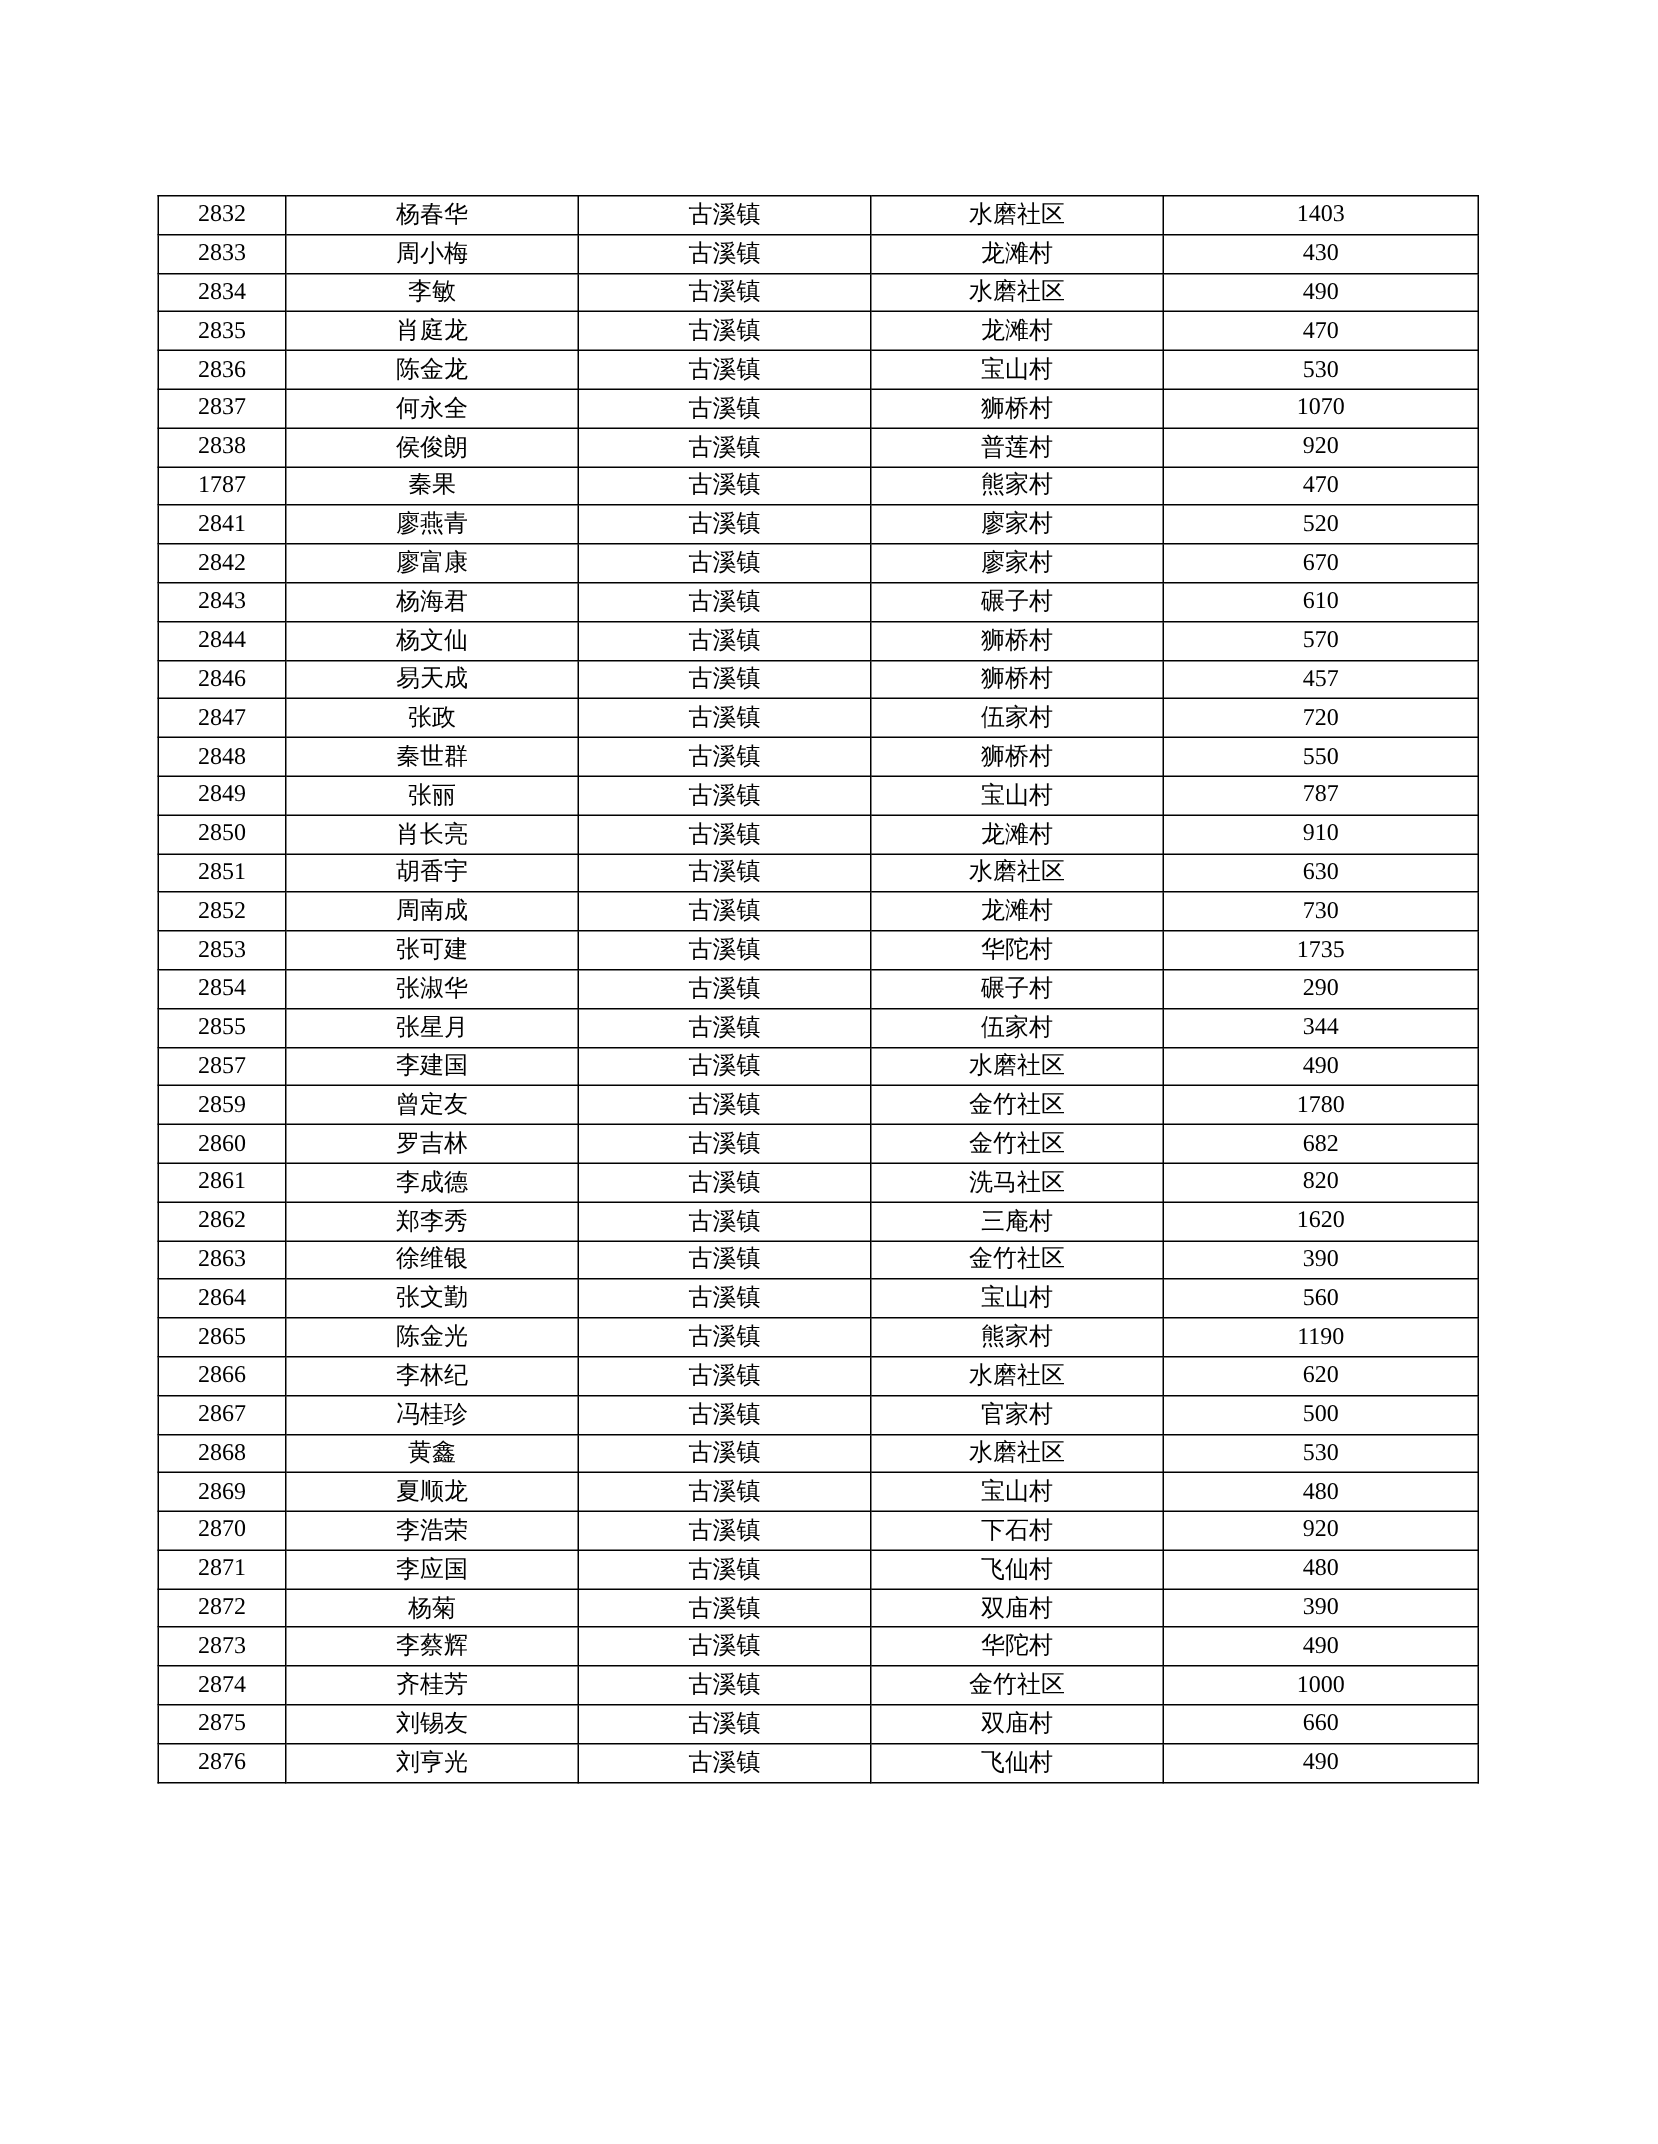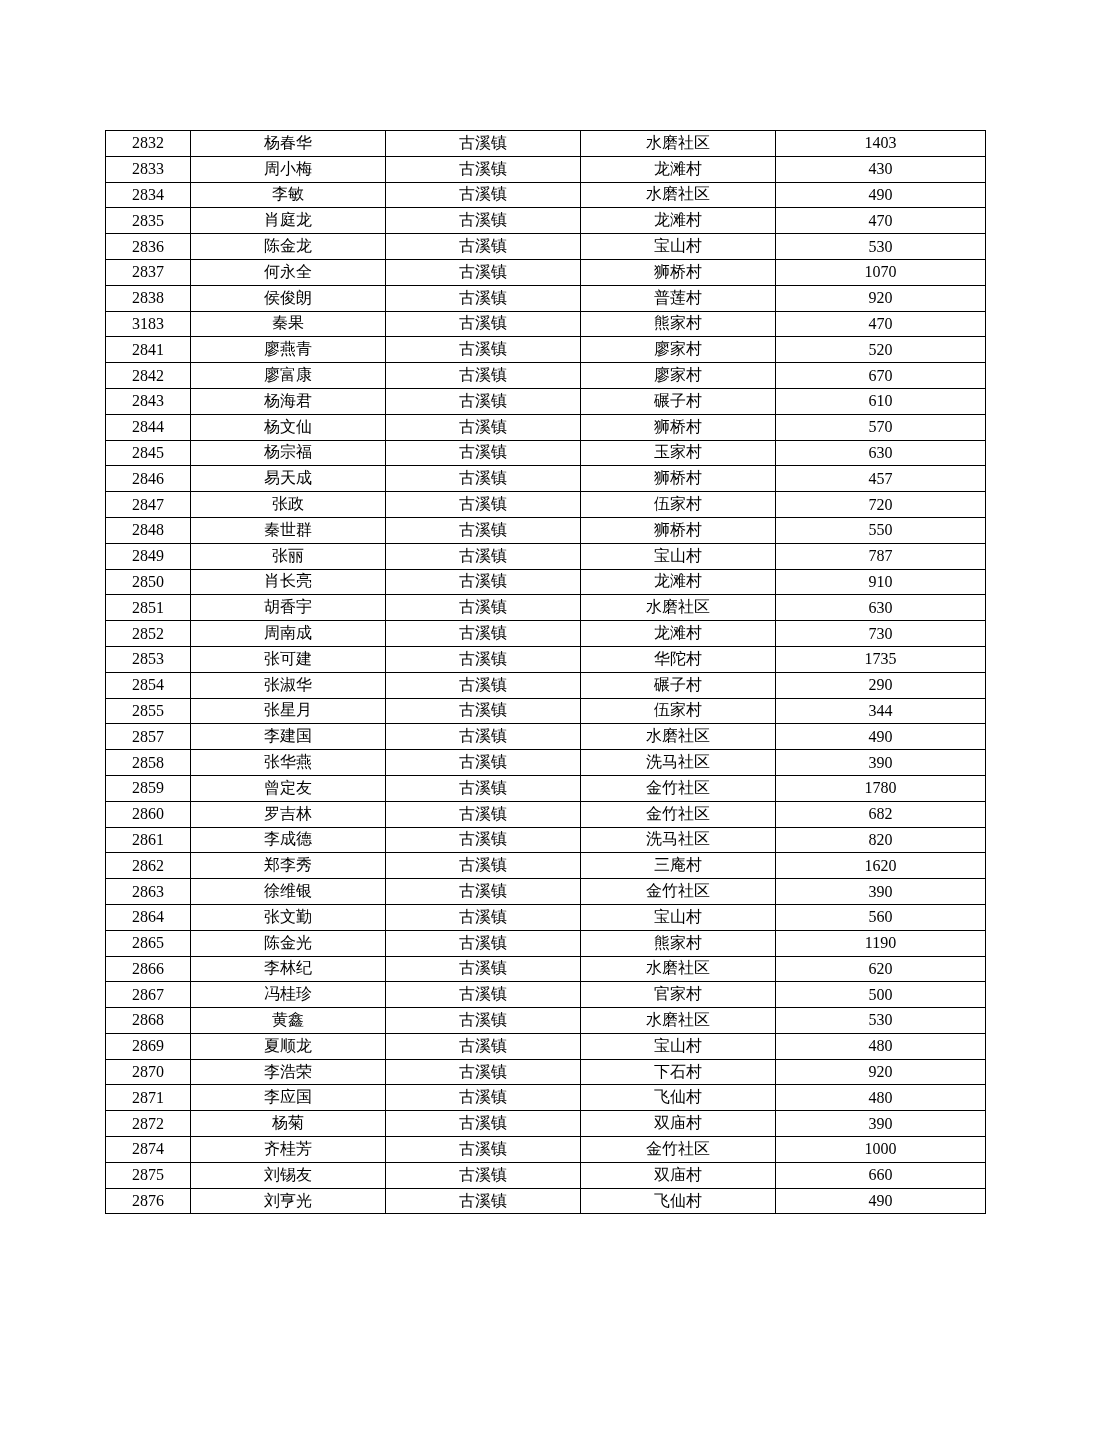--- a/index.html
+++ b/index.html
@@ -90,21 +90,21 @@
           <td>1070</td>
         </tr>
         <tr>
           <td>2838</td>
           <td>侯俊朗</td>
           <td>古溪镇</td>
           <td>普莲村</td>
           <td>920</td>
         </tr>
         <tr>
-          <td>3183</td>
+          <td>1787</td>
           <td>秦果</td>
           <td>古溪镇</td>
           <td>熊家村</td>
           <td>470</td>
         </tr>
         <tr>
           <td>2841</td>
           <td>廖燕青</td>
           <td>古溪镇</td>
           <td>廖家村</td>
@@ -125,27 +125,20 @@
           <td>610</td>
         </tr>
         <tr>
           <td>2844</td>
           <td>杨文仙</td>
           <td>古溪镇</td>
           <td>狮桥村</td>
           <td>570</td>
         </tr>
         <tr>
-          <td>2845</td>
-          <td>杨宗福</td>
-          <td>古溪镇</td>
-          <td>玉家村</td>
-          <td>630</td>
-        </tr>
-        <tr>
           <td>2846</td>
           <td>易天成</td>
           <td>古溪镇</td>
           <td>狮桥村</td>
           <td>457</td>
         </tr>
         <tr>
           <td>2847</td>
           <td>张政</td>
           <td>古溪镇</td>
@@ -209,27 +202,20 @@
           <td>344</td>
         </tr>
         <tr>
           <td>2857</td>
           <td>李建国</td>
           <td>古溪镇</td>
           <td>水磨社区</td>
           <td>490</td>
         </tr>
         <tr>
-          <td>2858</td>
-          <td>张华燕</td>
-          <td>古溪镇</td>
-          <td>洗马社区</td>
-          <td>390</td>
-        </tr>
-        <tr>
           <td>2859</td>
           <td>曾定友</td>
           <td>古溪镇</td>
           <td>金竹社区</td>
           <td>1780</td>
         </tr>
         <tr>
           <td>2860</td>
           <td>罗吉林</td>
           <td>古溪镇</td>
@@ -312,20 +298,27 @@
           <td>古溪镇</td>
           <td>飞仙村</td>
           <td>480</td>
         </tr>
         <tr>
           <td>2872</td>
           <td>杨菊</td>
           <td>古溪镇</td>
           <td>双庙村</td>
           <td>390</td>
+        </tr>
+        <tr>
+          <td>2873</td>
+          <td>李蔡辉</td>
+          <td>古溪镇</td>
+          <td>华陀村</td>
+          <td>490</td>
         </tr>
         <tr>
           <td>2874</td>
           <td>齐桂芳</td>
           <td>古溪镇</td>
           <td>金竹社区</td>
           <td>1000</td>
         </tr>
         <tr>
           <td>2875</td>

